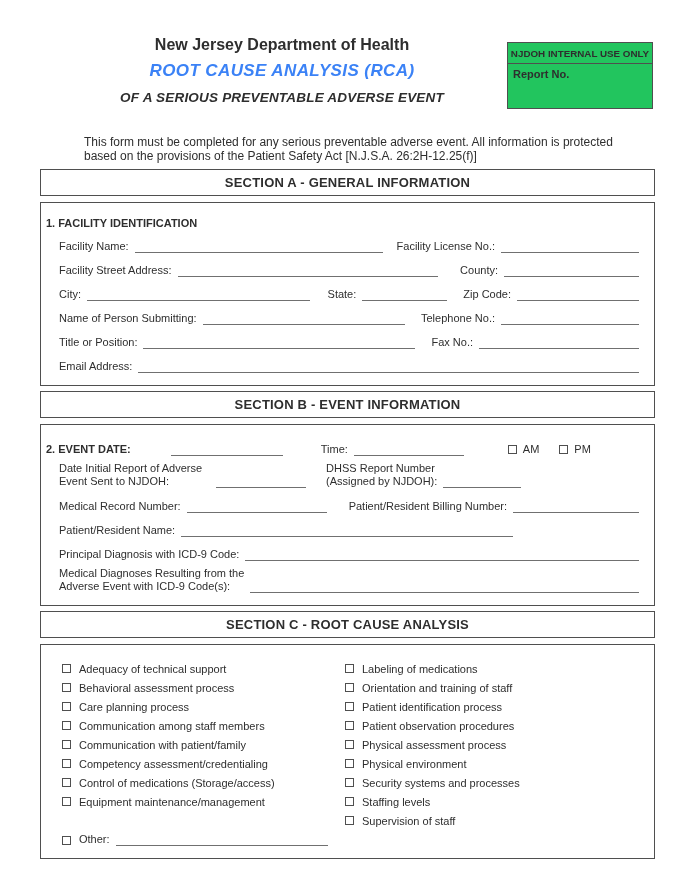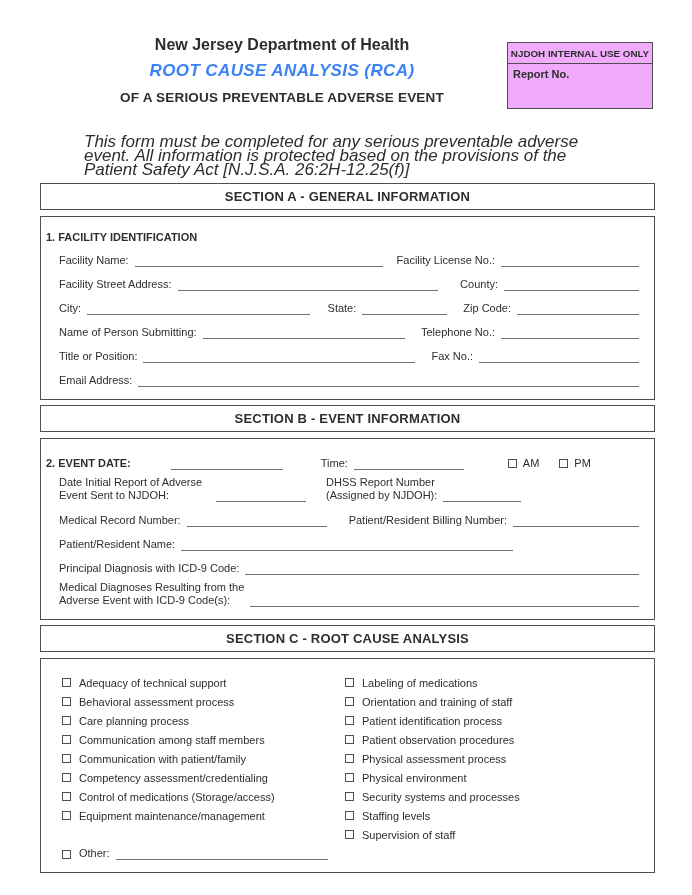--- a/index.html
+++ b/index.html
@@ -8,26 +8,26 @@
     width:692px; height:895px; background:#ffffff; overflow:hidden;
     font-family:"Liberation Sans", sans-serif; color:#2e2e2e; position:relative;
   }
   .content { padding:36px 37px 0 40px; }
 
   
   .header { position:relative; height:78px; }
   .header-text { width:484px; text-align:center; }
   .org { font-size:16px; font-weight:700; }
   .form-title { font-size:17px; font-weight:700; font-style:italic; margin-top:7px; letter-spacing:.4px; }
-  .form-subtitle { font-size:13.5px; font-weight:700; margin-top:9px; letter-spacing:.2px; }
-  .internal-box { position:absolute; top:6px; right:2px; width:146px; border:1px solid #4f4f4f; background:#f0abfc; }
+  .form-subtitle { font-size:13.5px; font-weight:700; margin-top:9px; letter-spacing:.2px;font-style:italic; }
+  .internal-box { position:absolute; top:6px; right:2px; width:146px; border:1px solid #4f4f4f; background:#22c55e; }
   .ib-title { font-size:9.8px; font-weight:700; text-align:center; padding:5px 2px 4px; border-bottom:1px solid #4f4f4f; white-space:nowrap; }
   .ib-report { font-size:11px; font-weight:700; padding:4px 5px 28px; }
 
-  .notice { font-style:italic; font-size:17px; line-height:14px; margin:21px 36px 6px 44px; }
+  .notice { font-size:12px; line-height:14px; margin:21px 36px 6px 44px; }
 
   
   .section-bar { border:1px solid #4f4f4f; text-align:center; font-weight:700; font-size:13px; padding:5px 0; margin-top:5px; letter-spacing:.2px; }
   .box { border:1px solid #4f4f4f; margin-top:6px; padding:6px 15px 12px 5px; }
   .box-heading { font-weight:700; font-size:11px; padding-top:8px; }
 
   .row { display:flex; align-items:flex-end; margin-left:13px; margin-top:11px; font-size:11px; }
   .lbl { white-space:nowrap; line-height:13px;text-align:right; }
   .pre { white-space:pre-line; line-height:13px; }
   .b { font-weight:700; }

